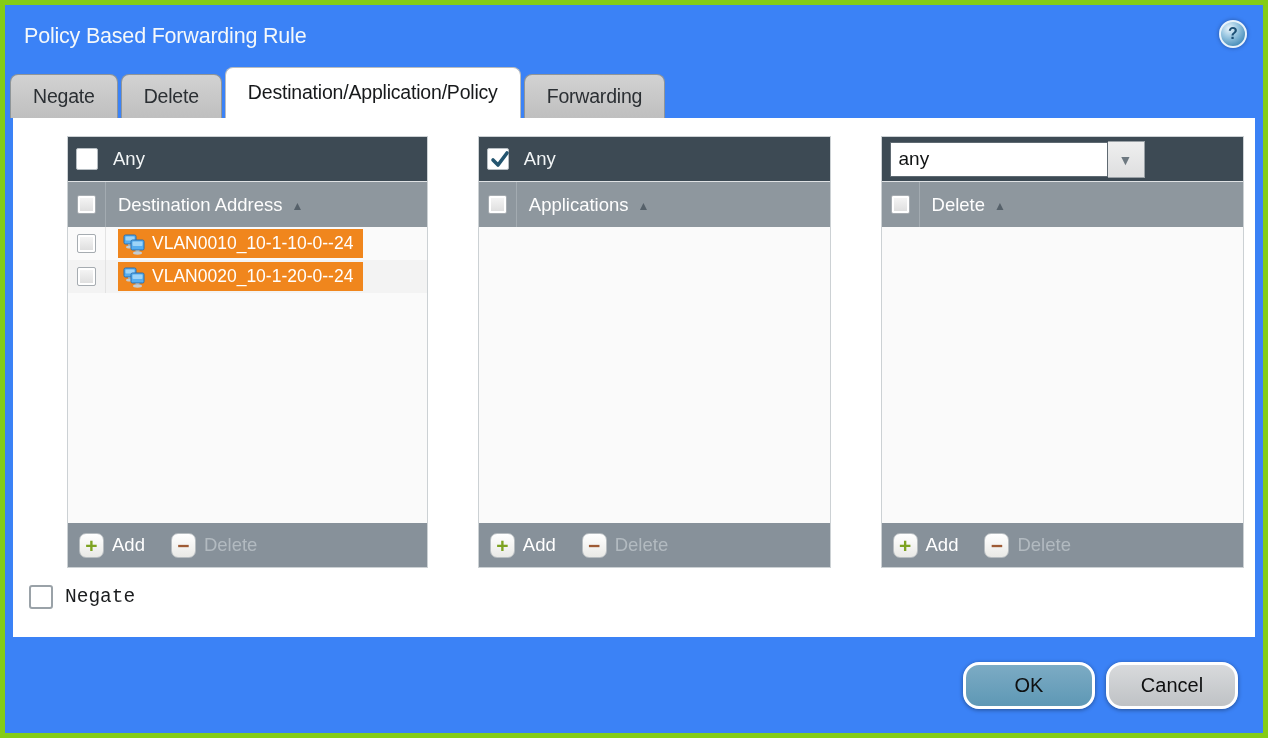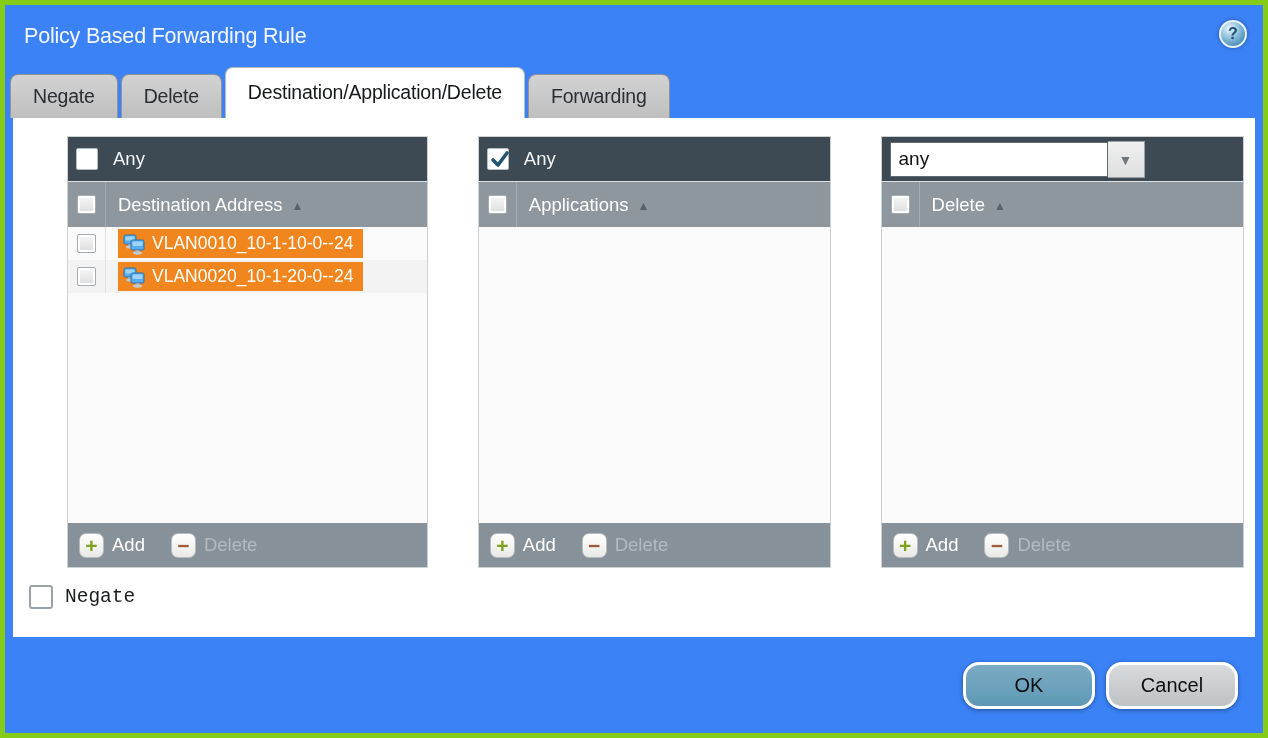--- a/index.html
+++ b/index.html
@@ -157,21 +157,21 @@
   <div class="titlebar">
     <span class="title">Policy Based Forwarding Rule</span>
     <span class="help-icon">
       <span>?</span>
     </span>
   </div>
 
   <div class="tabs">
     <div class="tab"><span>Negate</span></div>
     <div class="tab"><span>Delete</span></div>
-    <div class="tab active"><span>Destination/Application/Delete</span></div>
+    <div class="tab active"><span>Destination/Application/Policy</span></div>
     <div class="tab"><span>Forwarding</span></div>
   </div>
 
   <div class="content">
     <div class="panels">
 
       <div class="panel panel-destination">
         <div class="any-header">
           <span class="cb-any"></span>
           <span class="any-label">Any</span>

